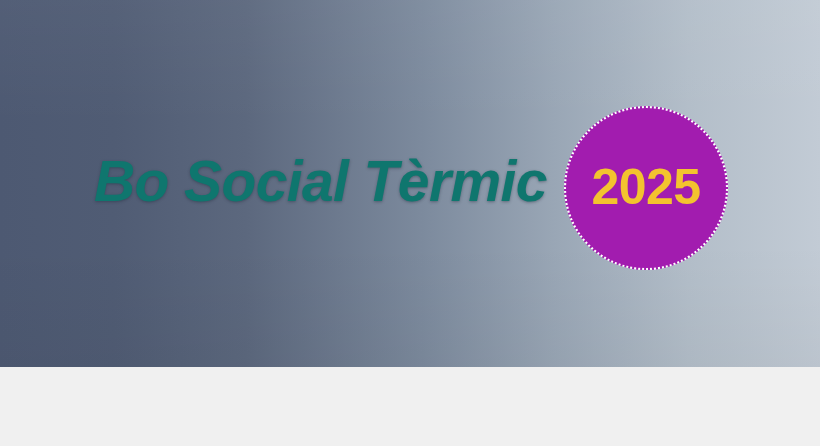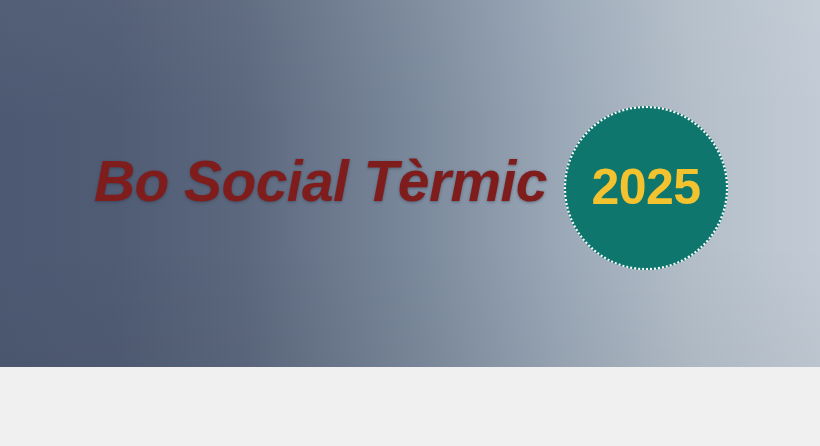--- a/index.html
+++ b/index.html
@@ -53,35 +53,35 @@
 
   
   #headline {
     position: absolute;
     left: 94px;
     top: 150px;
     font-size: 57px;
     line-height: 62px;
     font-style: italic;
     font-weight: bold;
-    color: #7f1d1d;
+    color: #0f766e;
     letter-spacing: -0.6px;
     white-space: nowrap;
     text-shadow: 0 1px 3px rgba(35,45,62,0.45);
   }
 
   
   #year-badge {
     position: absolute;
     left: 564px;
     top: 106px;
     width: 164px;
     height: 164px;
     border-radius: 50%;
-    background: #0f766e;
+    background: #a21caf;
     border: 2px dotted #ffffff;
     box-sizing: border-box;
     display: flex;
     align-items: center;
     justify-content: center;
   }
   #year-badge-label {
     font-size: 50px;
     font-weight: bold;
     color: #f3c32f;

